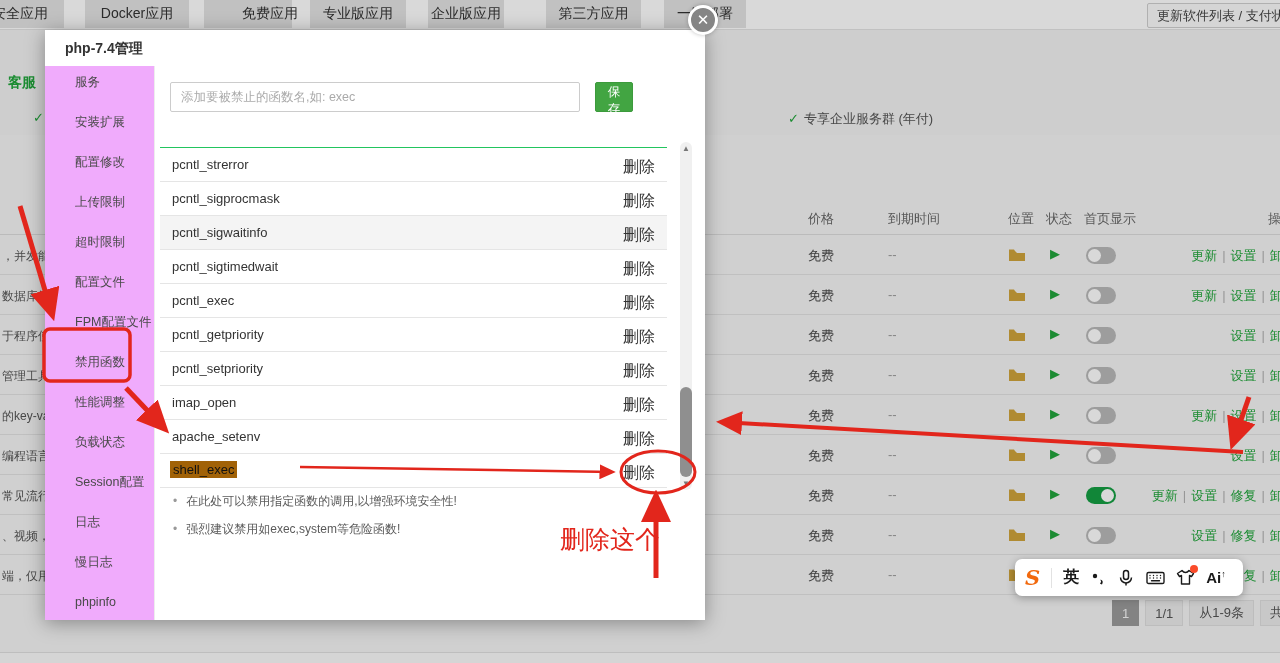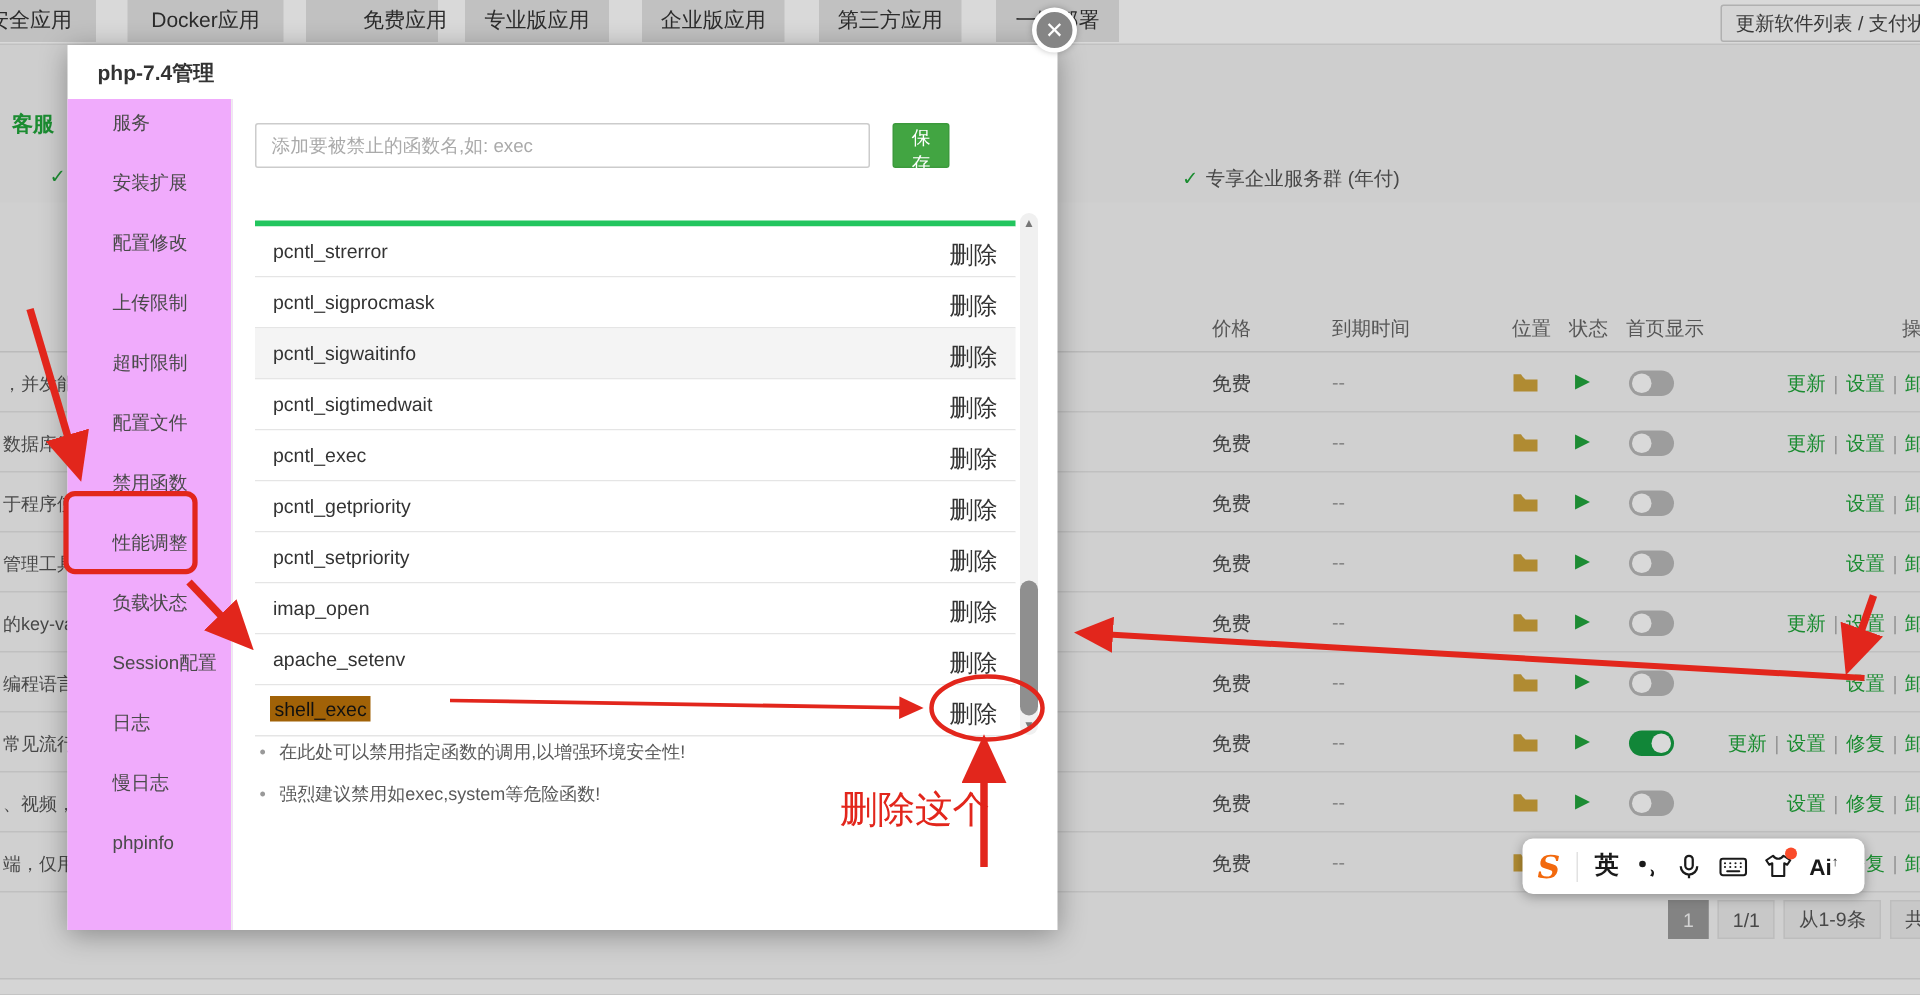--- a/index.html
+++ b/index.html
@@ -49,21 +49,21 @@
   .m-header{height:36px;line-height:36px;padding-left:20px;font-size:14px;font-weight:bold;color:#333;}
   .m-side{position:absolute;left:0;top:36px;bottom:0;width:110px;background:#f0abfc;border-right:1px solid #ededed;}
   .m-side ul{list-style:none;margin:-4px 0 0 0;padding:0;}
   .m-side li{height:40px;line-height:40px;padding-left:30px;font-size:12.5px;color:#4a4a4a;cursor:pointer;}
   .m-content{position:absolute;left:110px;top:36px;right:0;bottom:0;}
   .fn-input{position:absolute;left:15px;top:16px;width:410px;height:30px;border:1px solid #ccc;border-radius:2px;
       padding:0 10px;font-size:12.5px;color:#333;outline:none;}
   .fn-input::placeholder{color:#aaa;}
   .save-btn{position:absolute;left:440px;top:16px;width:38px;height:30px;background:#42a542;border:1px solid #3c9a3c;
       border-radius:2px;color:#fff;font-size:12.5px;cursor:pointer;}
-  .fn-list{position:absolute;left:15px;top:81px;width:507px;border-top:4px solid #22c55e;}
+  .fn-list{position:absolute;left:5px;top:81px;width:507px;border-top:1px solid #22c55e;}
   .fn-row{position:relative;height:34px;border-bottom:1px solid #e5e5e5;background:#fff;}
   .fn-row.alt{background:#f4f4f4;}
   .fn-name{position:absolute;left:12px;top:9px;font-size:13px;color:#333;}
   .fn-name.hl{background:#a16207;color:#111;padding:1px 3px;top:7px;left:10px;}
   .fn-del{position:absolute;right:12px;top:9px;font-size:16px;color:#333;text-decoration:none;cursor:pointer;}
   .sbar{position:absolute;left:525px;top:76px;width:12px;height:348px;background:#f0f0f0;border-radius:6px;}
   .sbar .up,.sbar .dn{position:absolute;left:0;width:12px;font-size:8px;color:#777;text-align:center;cursor:pointer;}
   .sbar .up{top:2px;} .sbar .dn{bottom:2px;}
   .sbar .thumb{position:absolute;left:0;top:245px;width:12px;height:90px;background:#8f8f8f;border-radius:6px;cursor:grab;}
   .m-note{position:absolute;left:18px;font-size:12px;color:#5a5a5a;white-space:nowrap;}
@@ -104,21 +104,21 @@
         </div>
 
     <div class="tab" style="left: 204px; width: 88px; padding-left: 44px;">
           <span>免费应用</span>
         </div>
 
     <div class="tab" style="left: 310px; width: 96px;">
           <span>专业版应用</span>
         </div>
 
-    <div class="tab" style="left: 428px; width: 95px;">
+    <div class="tab" style="left: 428px; width: 76px;">
           <span>企业版应用</span>
         </div>
 
     <div class="tab" style="left: 546px; width: 95px;">
           <span>第三方应用</span>
         </div>
 
     <div class="tab" style="left: 664px; width: 82px;">
           <span>一键部署</span>
         </div>
@@ -305,20 +305,21 @@
   <div class="modal">
     <div class="m-header">php-7.4管理</div>
     <div class="m-side">
         <ul id="side-list">
           <li>服务</li>
           <li>安装扩展</li>
           <li>配置修改</li>
           <li>上传限制</li>
           <li>超时限制</li>
           <li>配置文件</li>
+          <li>FPM配置文件</li>
           <li>禁用函数</li>
           <li>性能调整</li>
           <li>负载状态</li>
           <li>Session配置</li>
           <li>日志</li>
           <li>慢日志</li>
           <li>phpinfo</li>
         </ul>
       </div>
     <div class="m-content">

